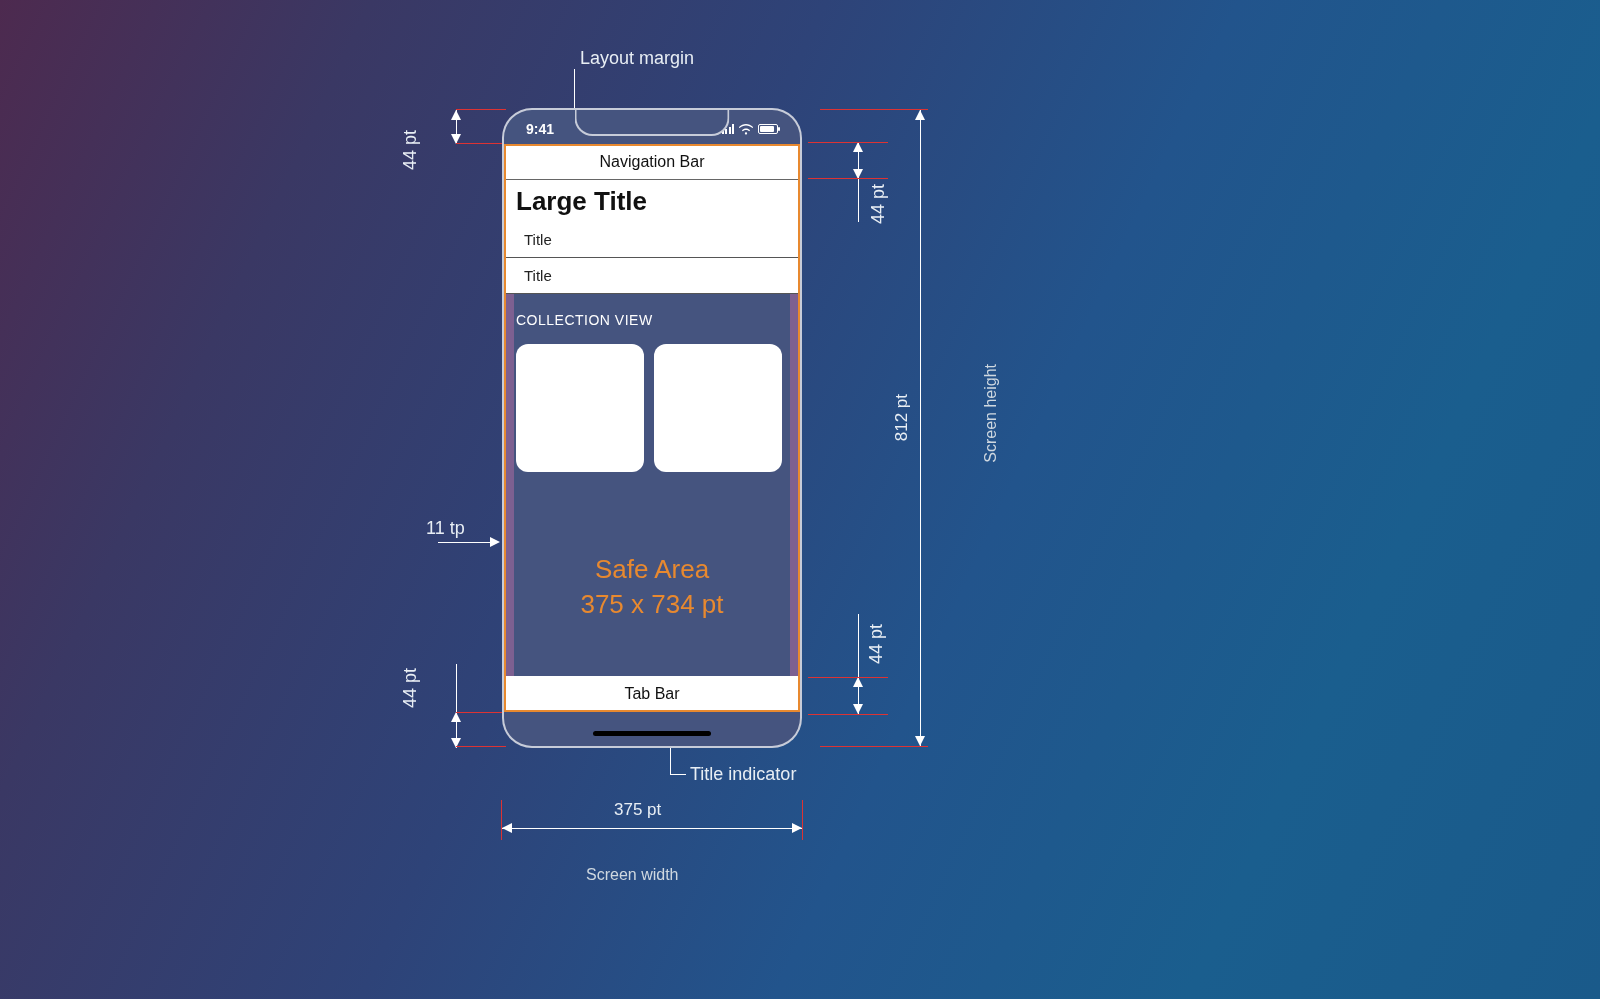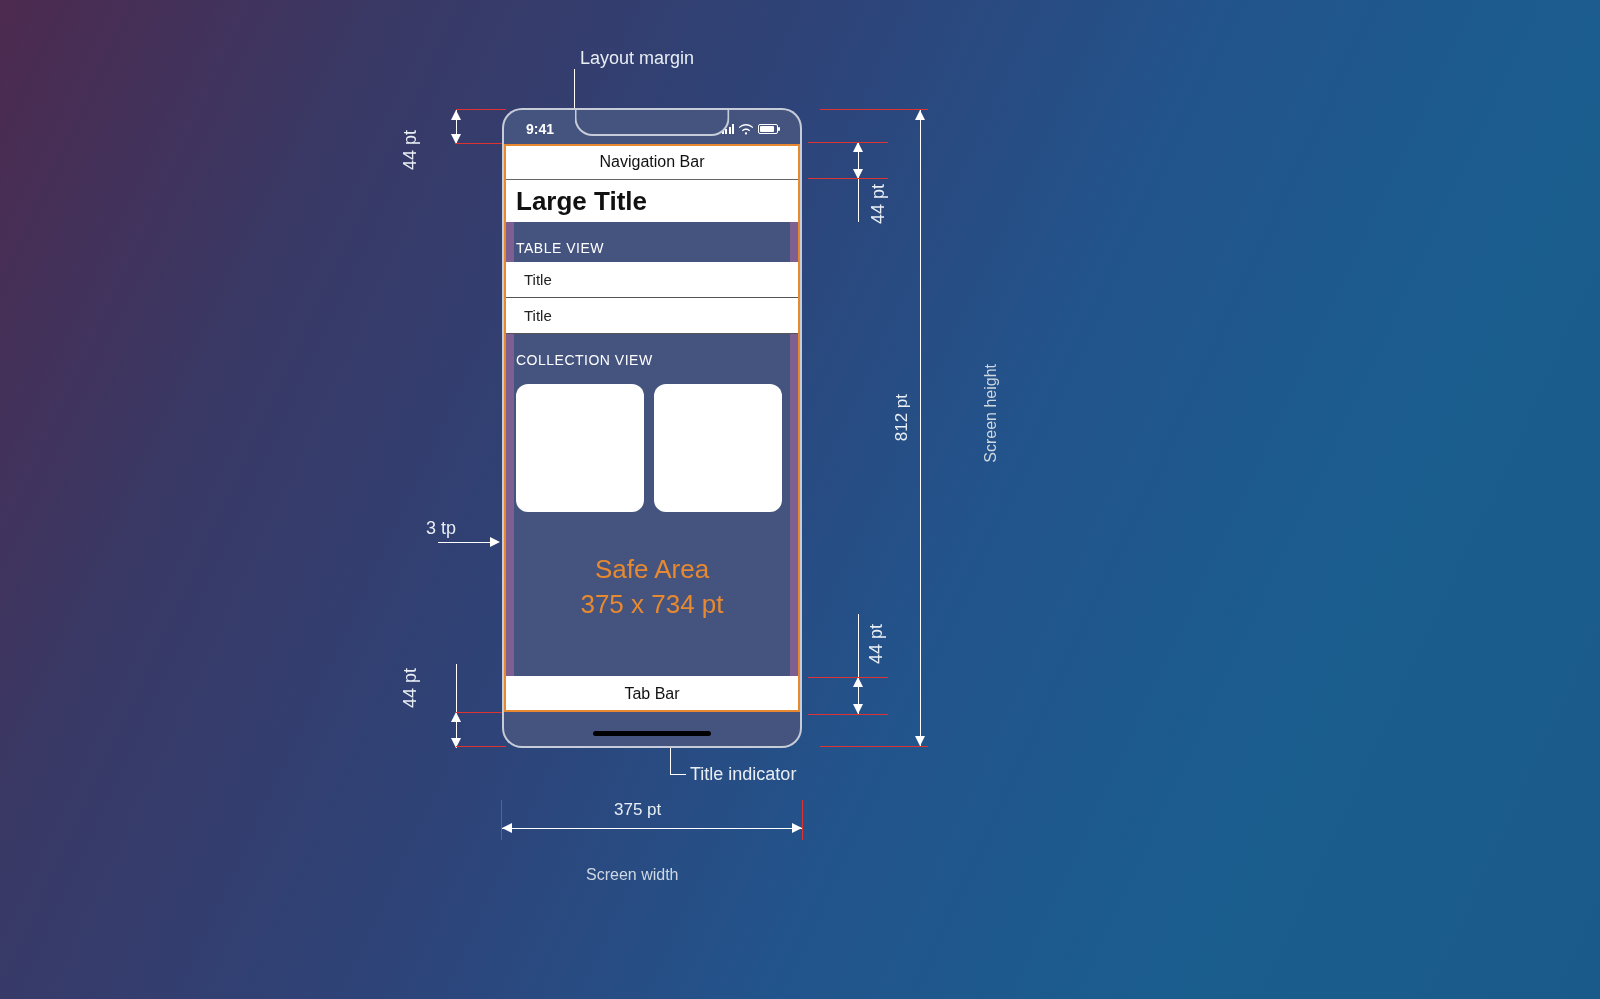--- a/index.html
+++ b/index.html
@@ -17,21 +17,21 @@
   .label.small { font-size: 16px; color: #cfd8e0; }
   .label.vertical { writing-mode: vertical-rl; transform: rotate(180deg); }
 
   
   .phone {
     position: absolute;
     left: 502px;
     top: 74px;
     width: 300px;
     height: 640px;
-    border-radius: 20px;
+    border-radius: 30px;
     border: 2px solid rgba(255,255,255,0.7);
     background: #45547f;
     overflow: hidden;
   }
   .phone .notch {
     position: absolute;
     top: -2px;
     left: 50%;
     transform: translateX(-50%);
     width: 155px;
@@ -166,21 +166,21 @@
   <div class="tick h" style="left:456px; top:75px; width:50px;"></div>
   <div class="tick h" style="left:456px; top:109px; width:50px;"></div>
 
   <div class="label vertical" style="left:868px; top:150px;">44 pt</div>
   <div class="dim-v" style="left:858px; top:108px; height:80px;"></div>
   <div class="arrowhead up" style="left:853px; top:108px;"></div>
   <div class="arrowhead down" style="left:853px; top:135px;"></div>
   <div class="tick h" style="left:808px; top:108px; width:80px;"></div>
   <div class="tick h" style="left:808px; top:144px; width:80px;"></div>
 
-  <div class="label" style="left:426px; top:484px;">3 tp</div>
+  <div class="label" style="left:426px; top:484px;">11 tp</div>
   <div class="dim-h" style="left:438px; top:508px; width:60px;"></div>
   <div class="arrowhead right" style="left:490px; top:503px;"></div>
   <div class="dim-h" style="left:514px; top:508px; width:24px;"></div>
   <div class="arrowhead left" style="left:514px; top:503px;"></div>
 
   <div class="label vertical" style="left:400px; top:634px;">44 pt</div>
   <div class="dim-v" style="left:456px; top:630px; height:84px;"></div>
   <div class="arrowhead up" style="left:451px; top:678px;"></div>
   <div class="arrowhead down" style="left:451px; top:704px;"></div>
   <div class="tick h" style="left:456px; top:678px; width:50px;"></div>
@@ -236,21 +236,20 @@
     <div class="margin-strip-left"></div>
     <div class="margin-strip-right"></div>
 
     <div class="content">
       <div class="navbar">
         <span>Navigation Bar</span>
       </div>
       <div class="largetitle">
         <span>Large Title</span>
       </div>
-      <div class="section-header">TABLE VIEW</div>
       <div class="cell">
         <span>Title</span>
       </div>
       <div class="cell">
         <span>Title</span>
       </div>
       <div class="section-header">COLLECTION VIEW</div>
       <div class="collection-row">
         <div class="card"></div>
         <div class="card"></div>

